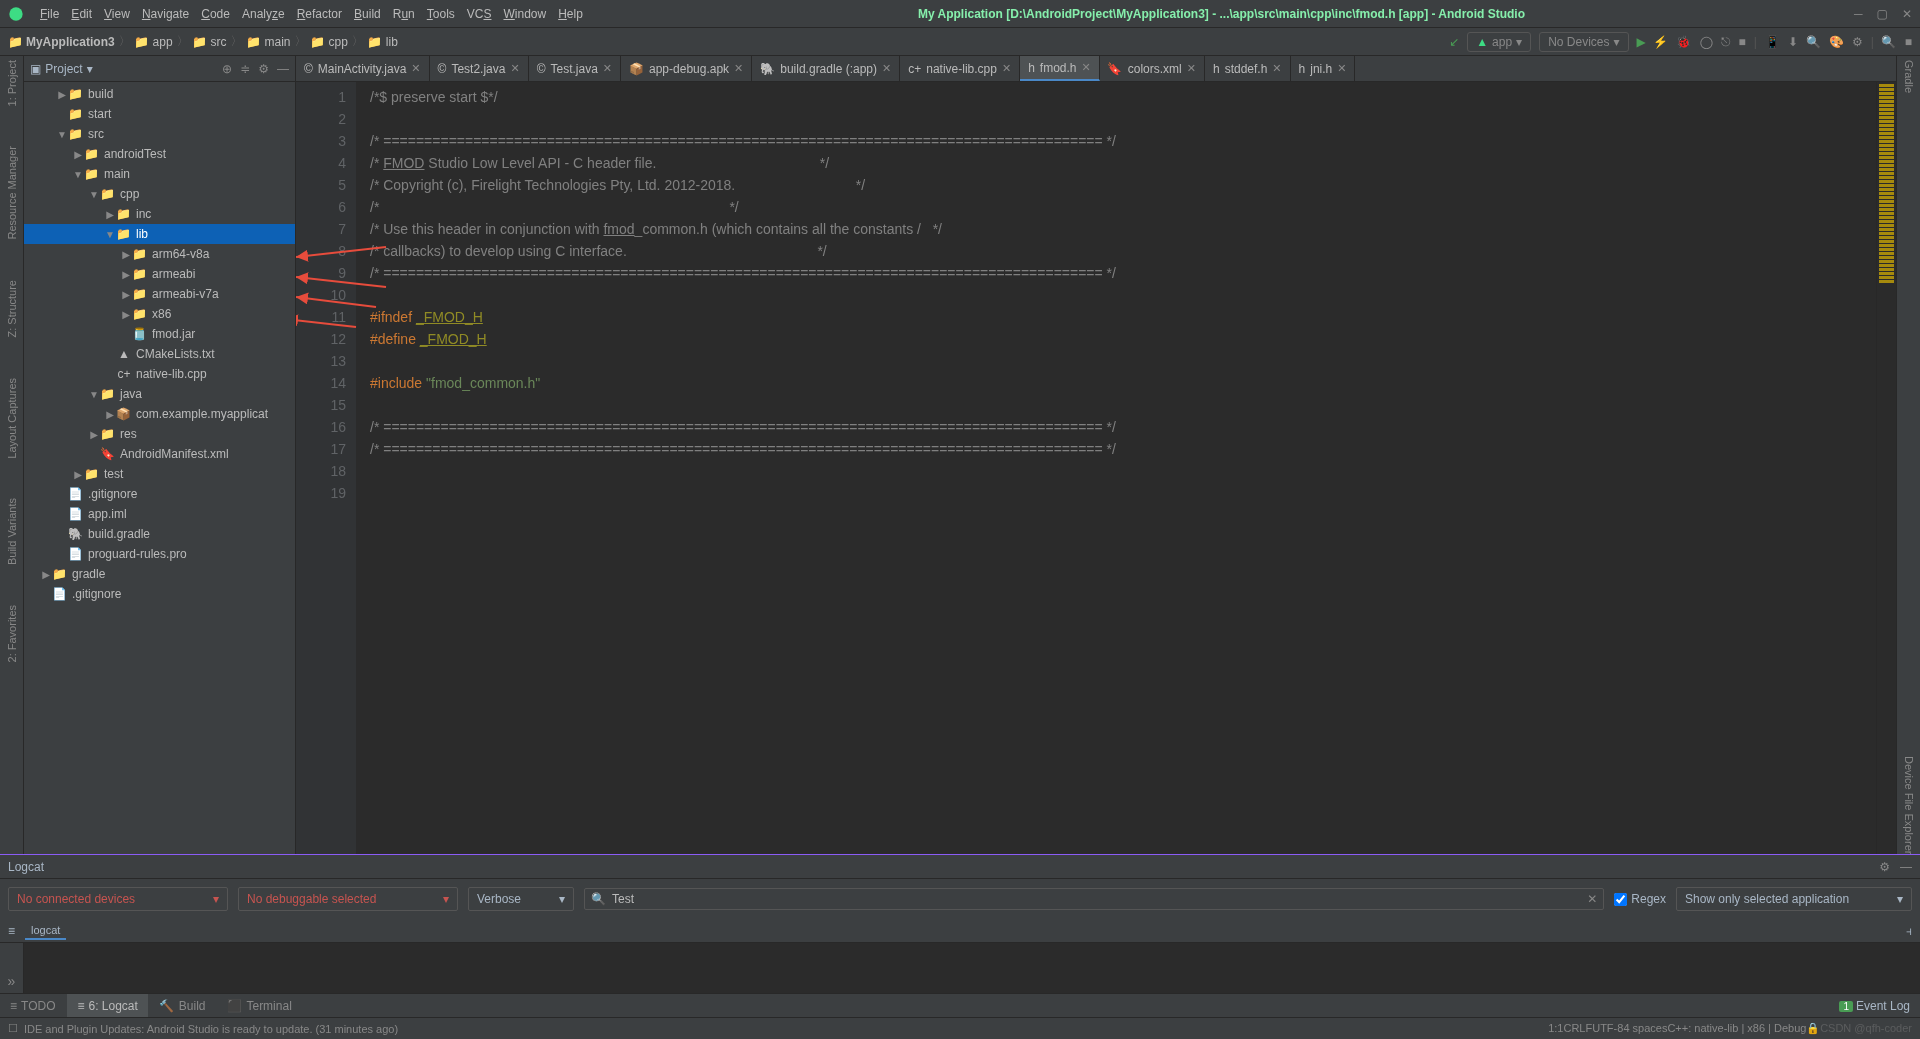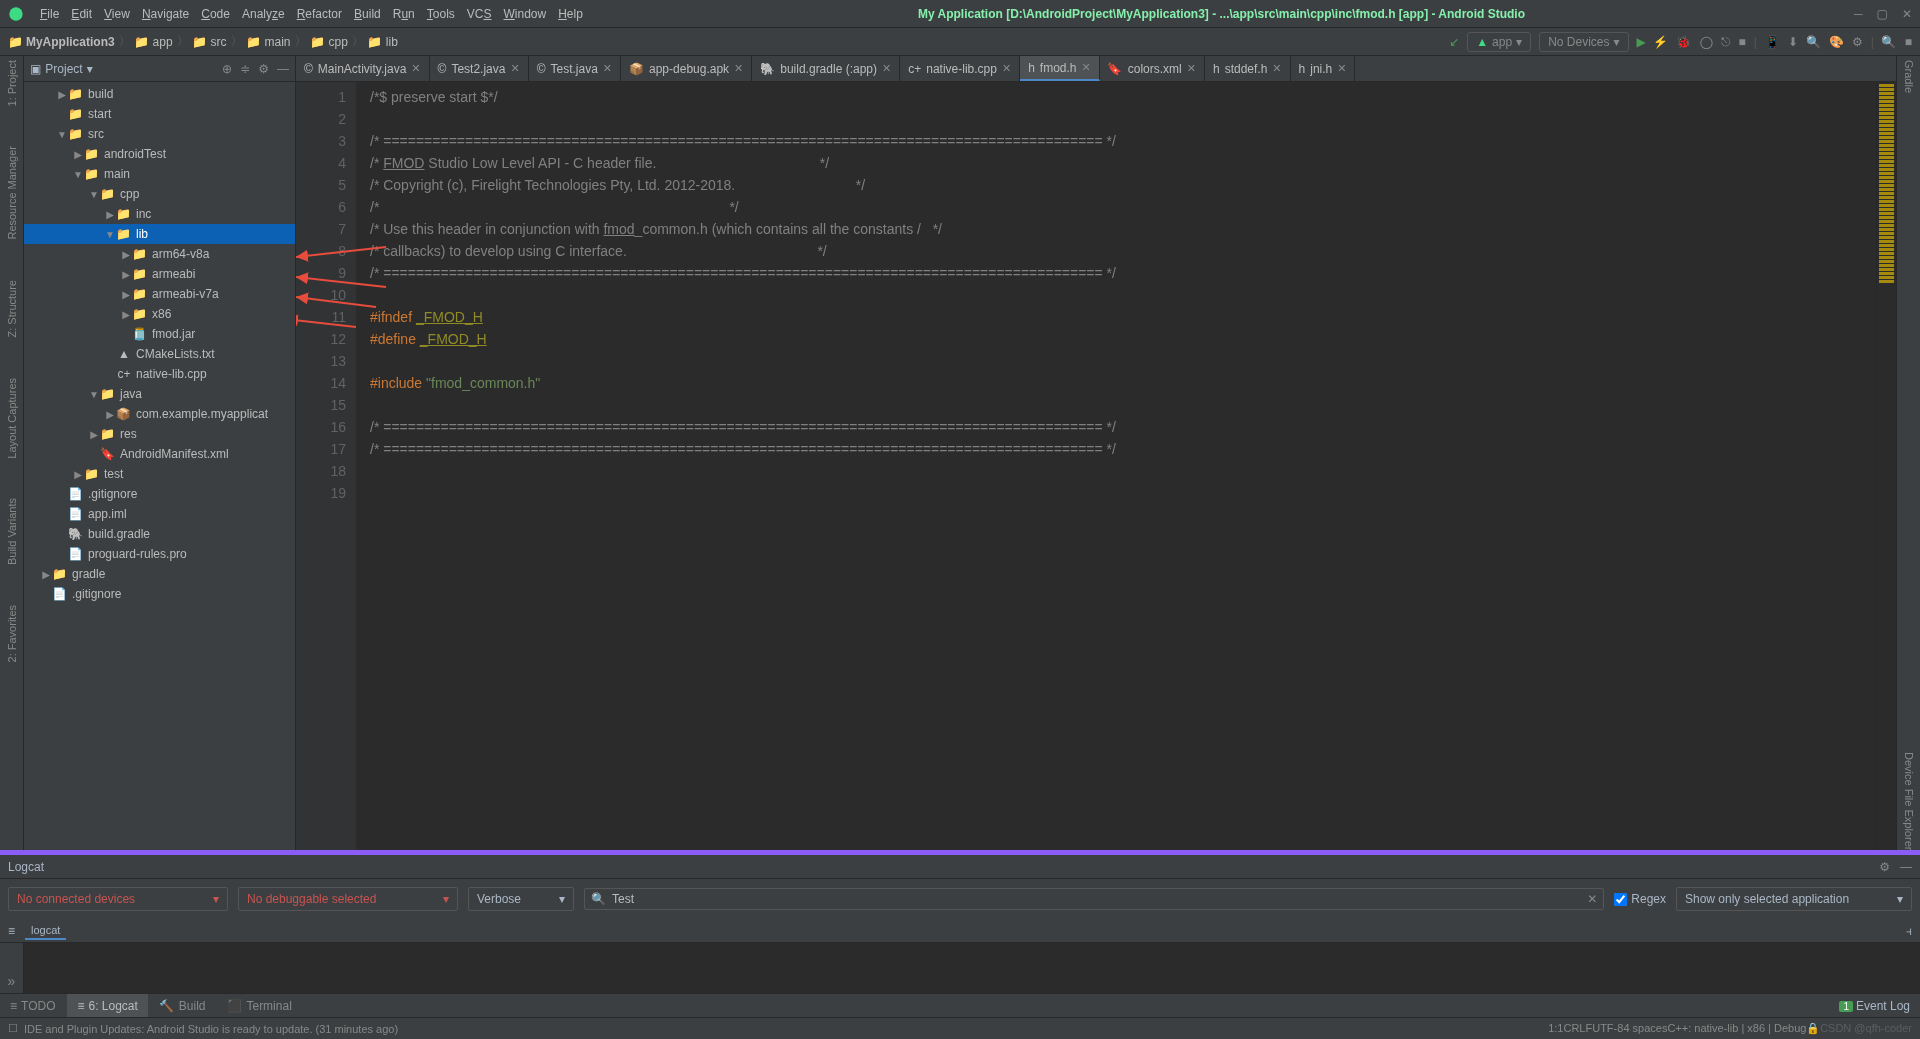--- a/index.html
+++ b/index.html
@@ -42,21 +42,21 @@
 .gutter { width:60px; background:#313335; color:#606366; text-align:right; padding:4px 10px 4px 0; }
 .gutter div { height:22px; line-height:22px; }
 .code-content { flex:1; padding:4px 0 4px 14px; position:relative; }
 .code-content .line { height:22px; line-height:22px; white-space:pre; color:#808080; }
 .c-yellow { color:#cc7832; }
 .c-define { color:#908b25; text-decoration:underline; }
 .c-green { color:#6a8759; }
 .c-und { text-decoration:underline; }
 .minimap { width:20px; background:#2b2b2b; border-left:1px solid #282828; display:flex; flex-direction:column; gap:1px; padding-top:2px; }
 .minimap div { height:3px; background:#a68a0d; margin:0 2px; }
-.bottom-panel { background:#3c3f41; border-top:5px solid #8b5cf6; display:flex; flex-direction:column; }
+.bottom-panel { background:#3c3f41; border-top:1px solid #8b5cf6; display:flex; flex-direction:column; }
 .panel-head { height:24px; display:flex; align-items:center; padding:0 8px; justify-content:space-between; border-bottom:1px solid #282828; }
 .panel-head-icons { display:flex; gap:10px; color:#888; }
 .panel-row { height:40px; display:flex; align-items:center; gap:10px; padding:0 8px; }
 .dropdown { border:1px solid #555; background:#3c3f41; padding:4px 8px; border-radius:2px; display:flex; align-items:center; justify-content:space-between; cursor:pointer; }
 .dropdown.red { color:#c75450; }
 .search-box { flex:1; border:1px solid #555; border-radius:2px; padding:3px 6px; display:flex; align-items:center; gap:6px; color:#888; }
 .checkbox { display:flex; align-items:center; gap:4px; }
 .logcat-tabs { height:24px; border-bottom:1px solid #282828; display:flex; align-items:center; padding:0 8px; gap:10px; }
 .logcat-tab { padding:2px 6px; border-bottom:2px solid #4a88c7; font-size:11px; }
 .logcat-body { height:50px; background:#2b2b2b; display:flex; }

